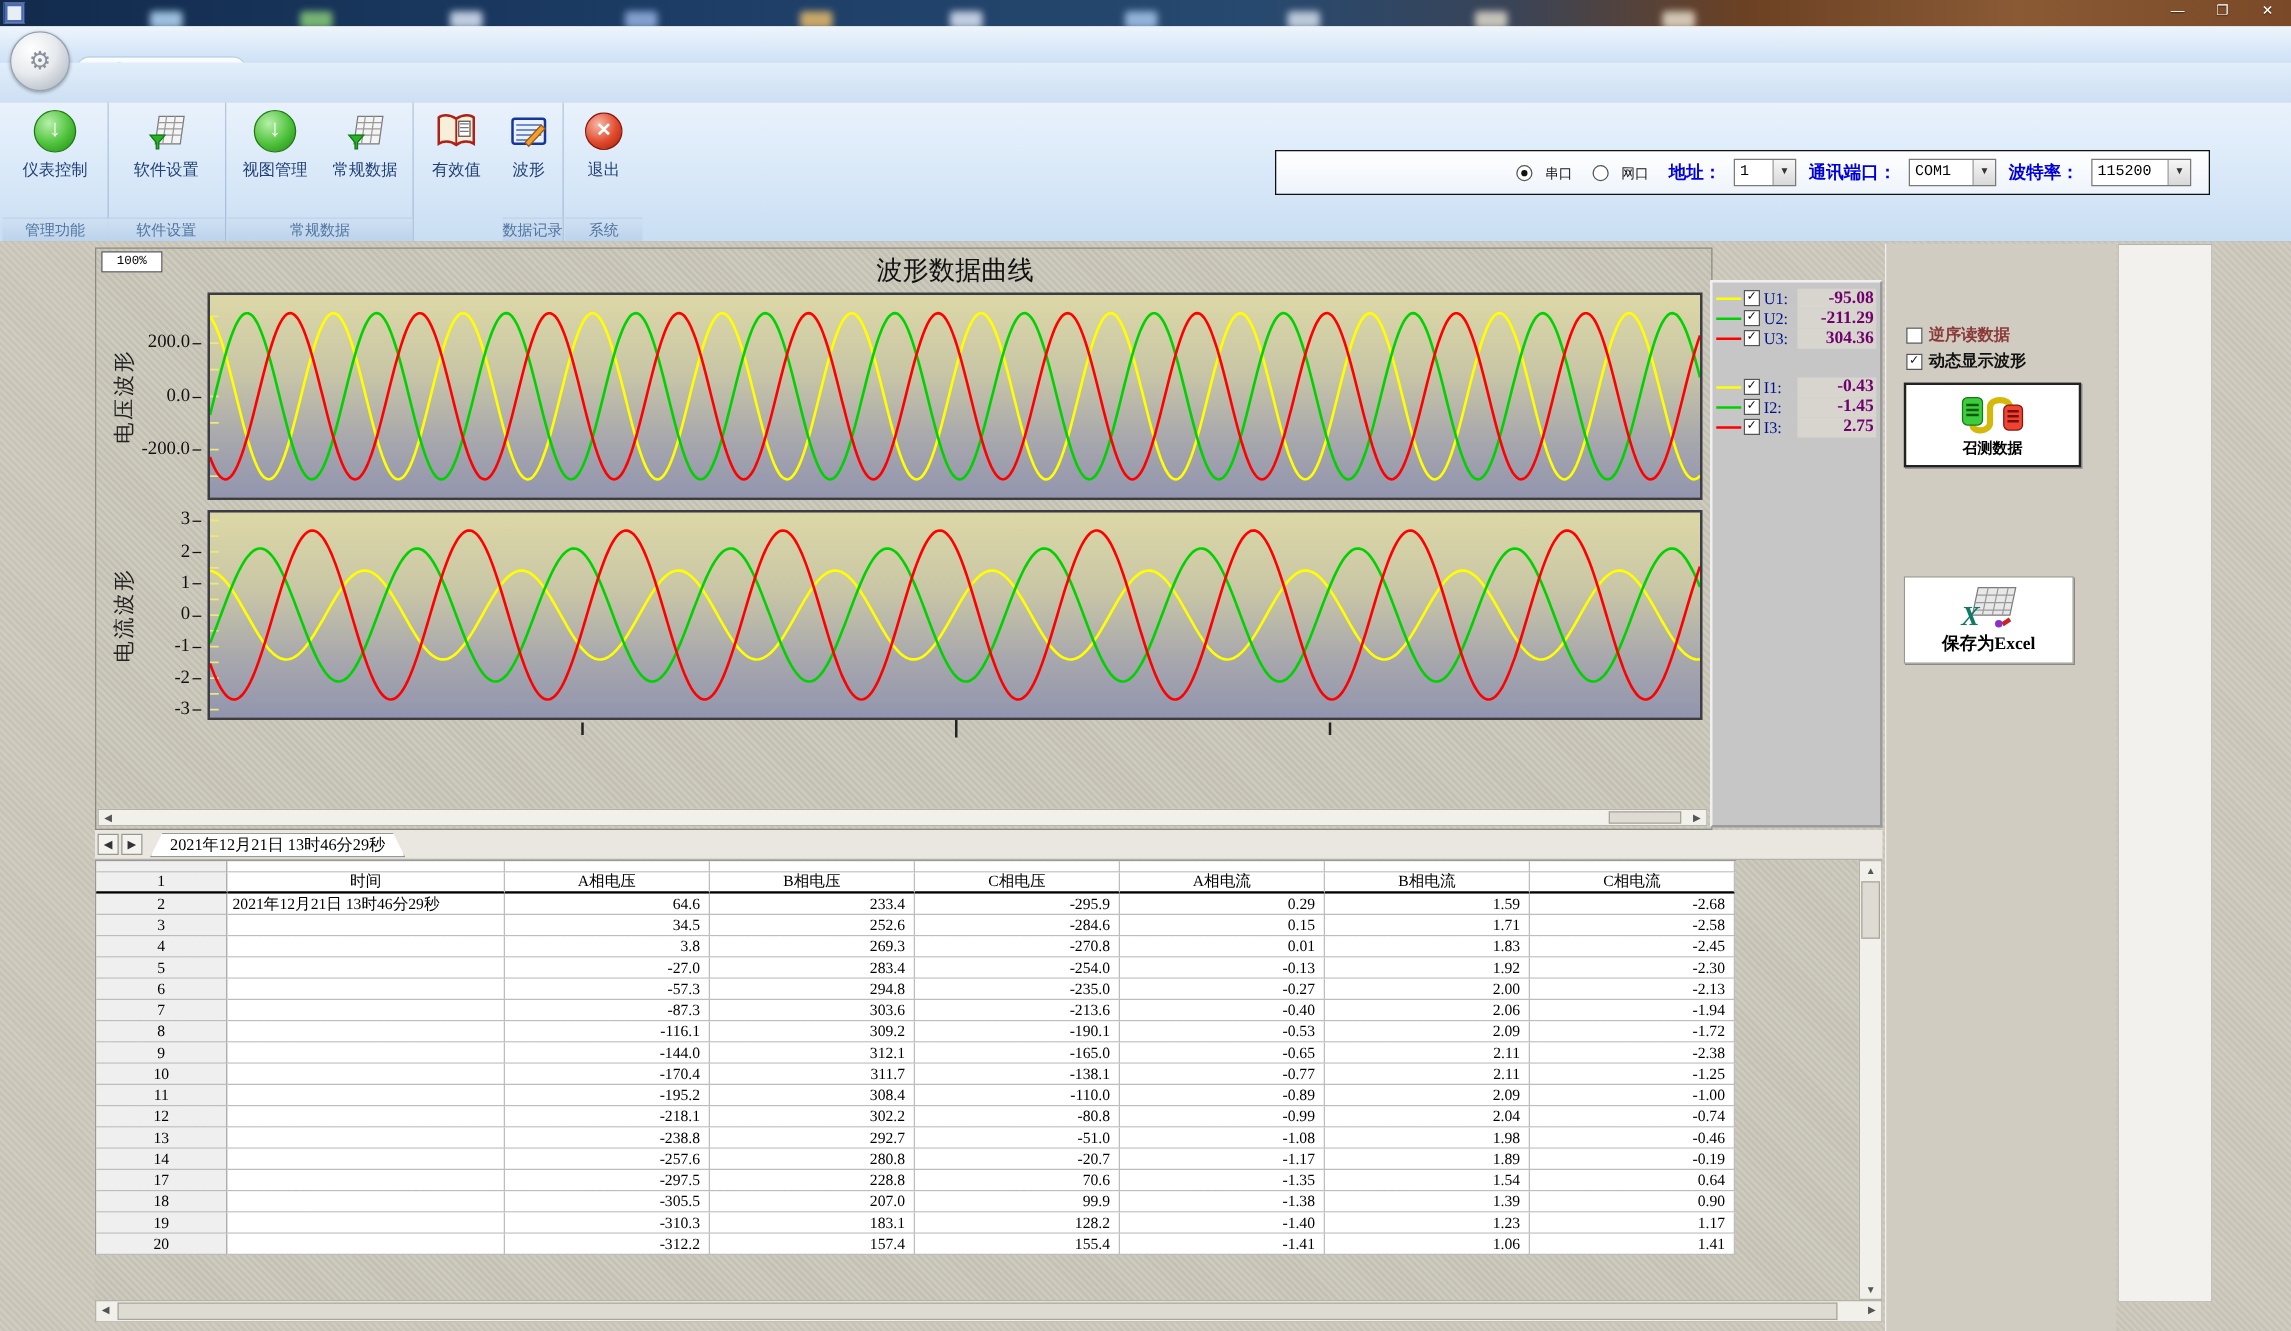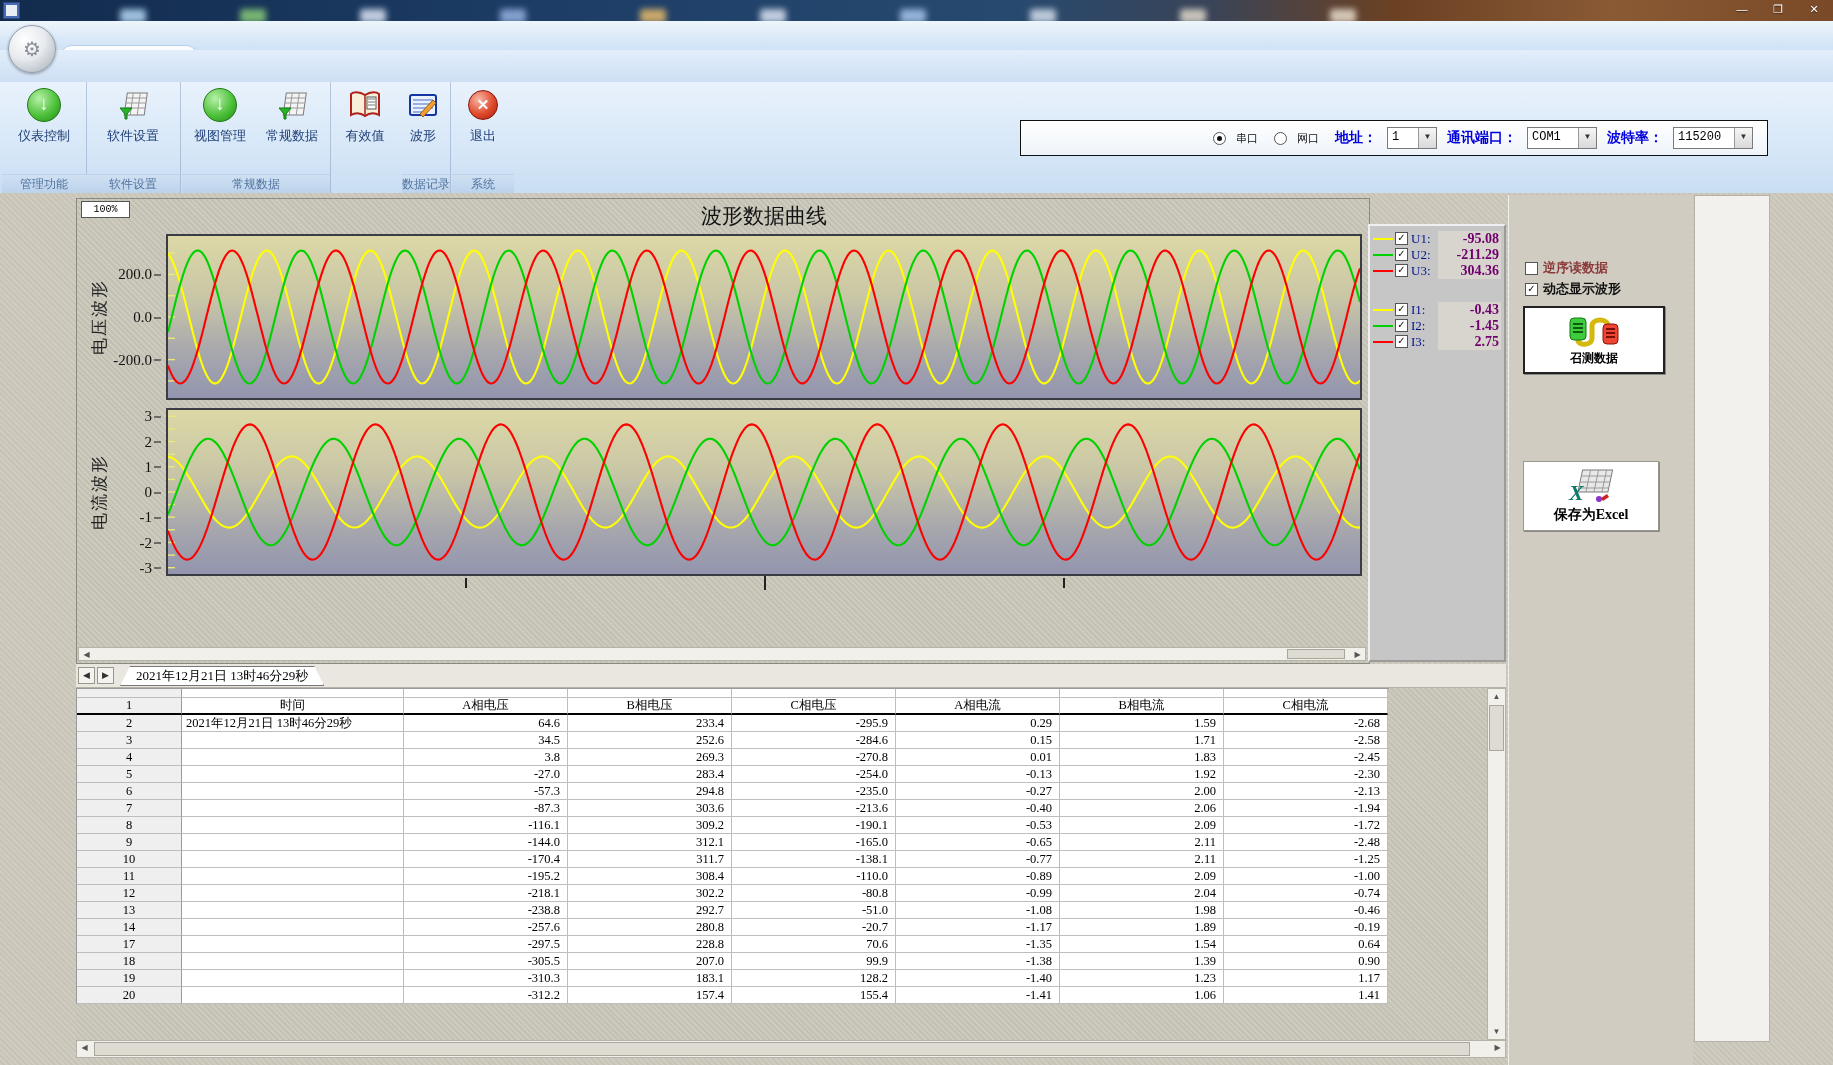--- a/index.html
+++ b/index.html
@@ -541,21 +541,21 @@
           <div class="tcell tval">-1.72</div>
         </div>
         <div class="trow">
           <div class="tcell tnum">9</div>
           <div class="tcell ttime"></div>
           <div class="tcell tval">-144.0</div>
           <div class="tcell tval">312.1</div>
           <div class="tcell tval">-165.0</div>
           <div class="tcell tval">-0.65</div>
           <div class="tcell tval">2.11</div>
-          <div class="tcell tval">-2.48</div>
+          <div class="tcell tval">-2.38</div>
         </div>
         <div class="trow">
           <div class="tcell tnum">10</div>
           <div class="tcell ttime"></div>
           <div class="tcell tval">-170.4</div>
           <div class="tcell tval">311.7</div>
           <div class="tcell tval">-138.1</div>
           <div class="tcell tval">-0.77</div>
           <div class="tcell tval">2.11</div>
           <div class="tcell tval">-1.25</div>

